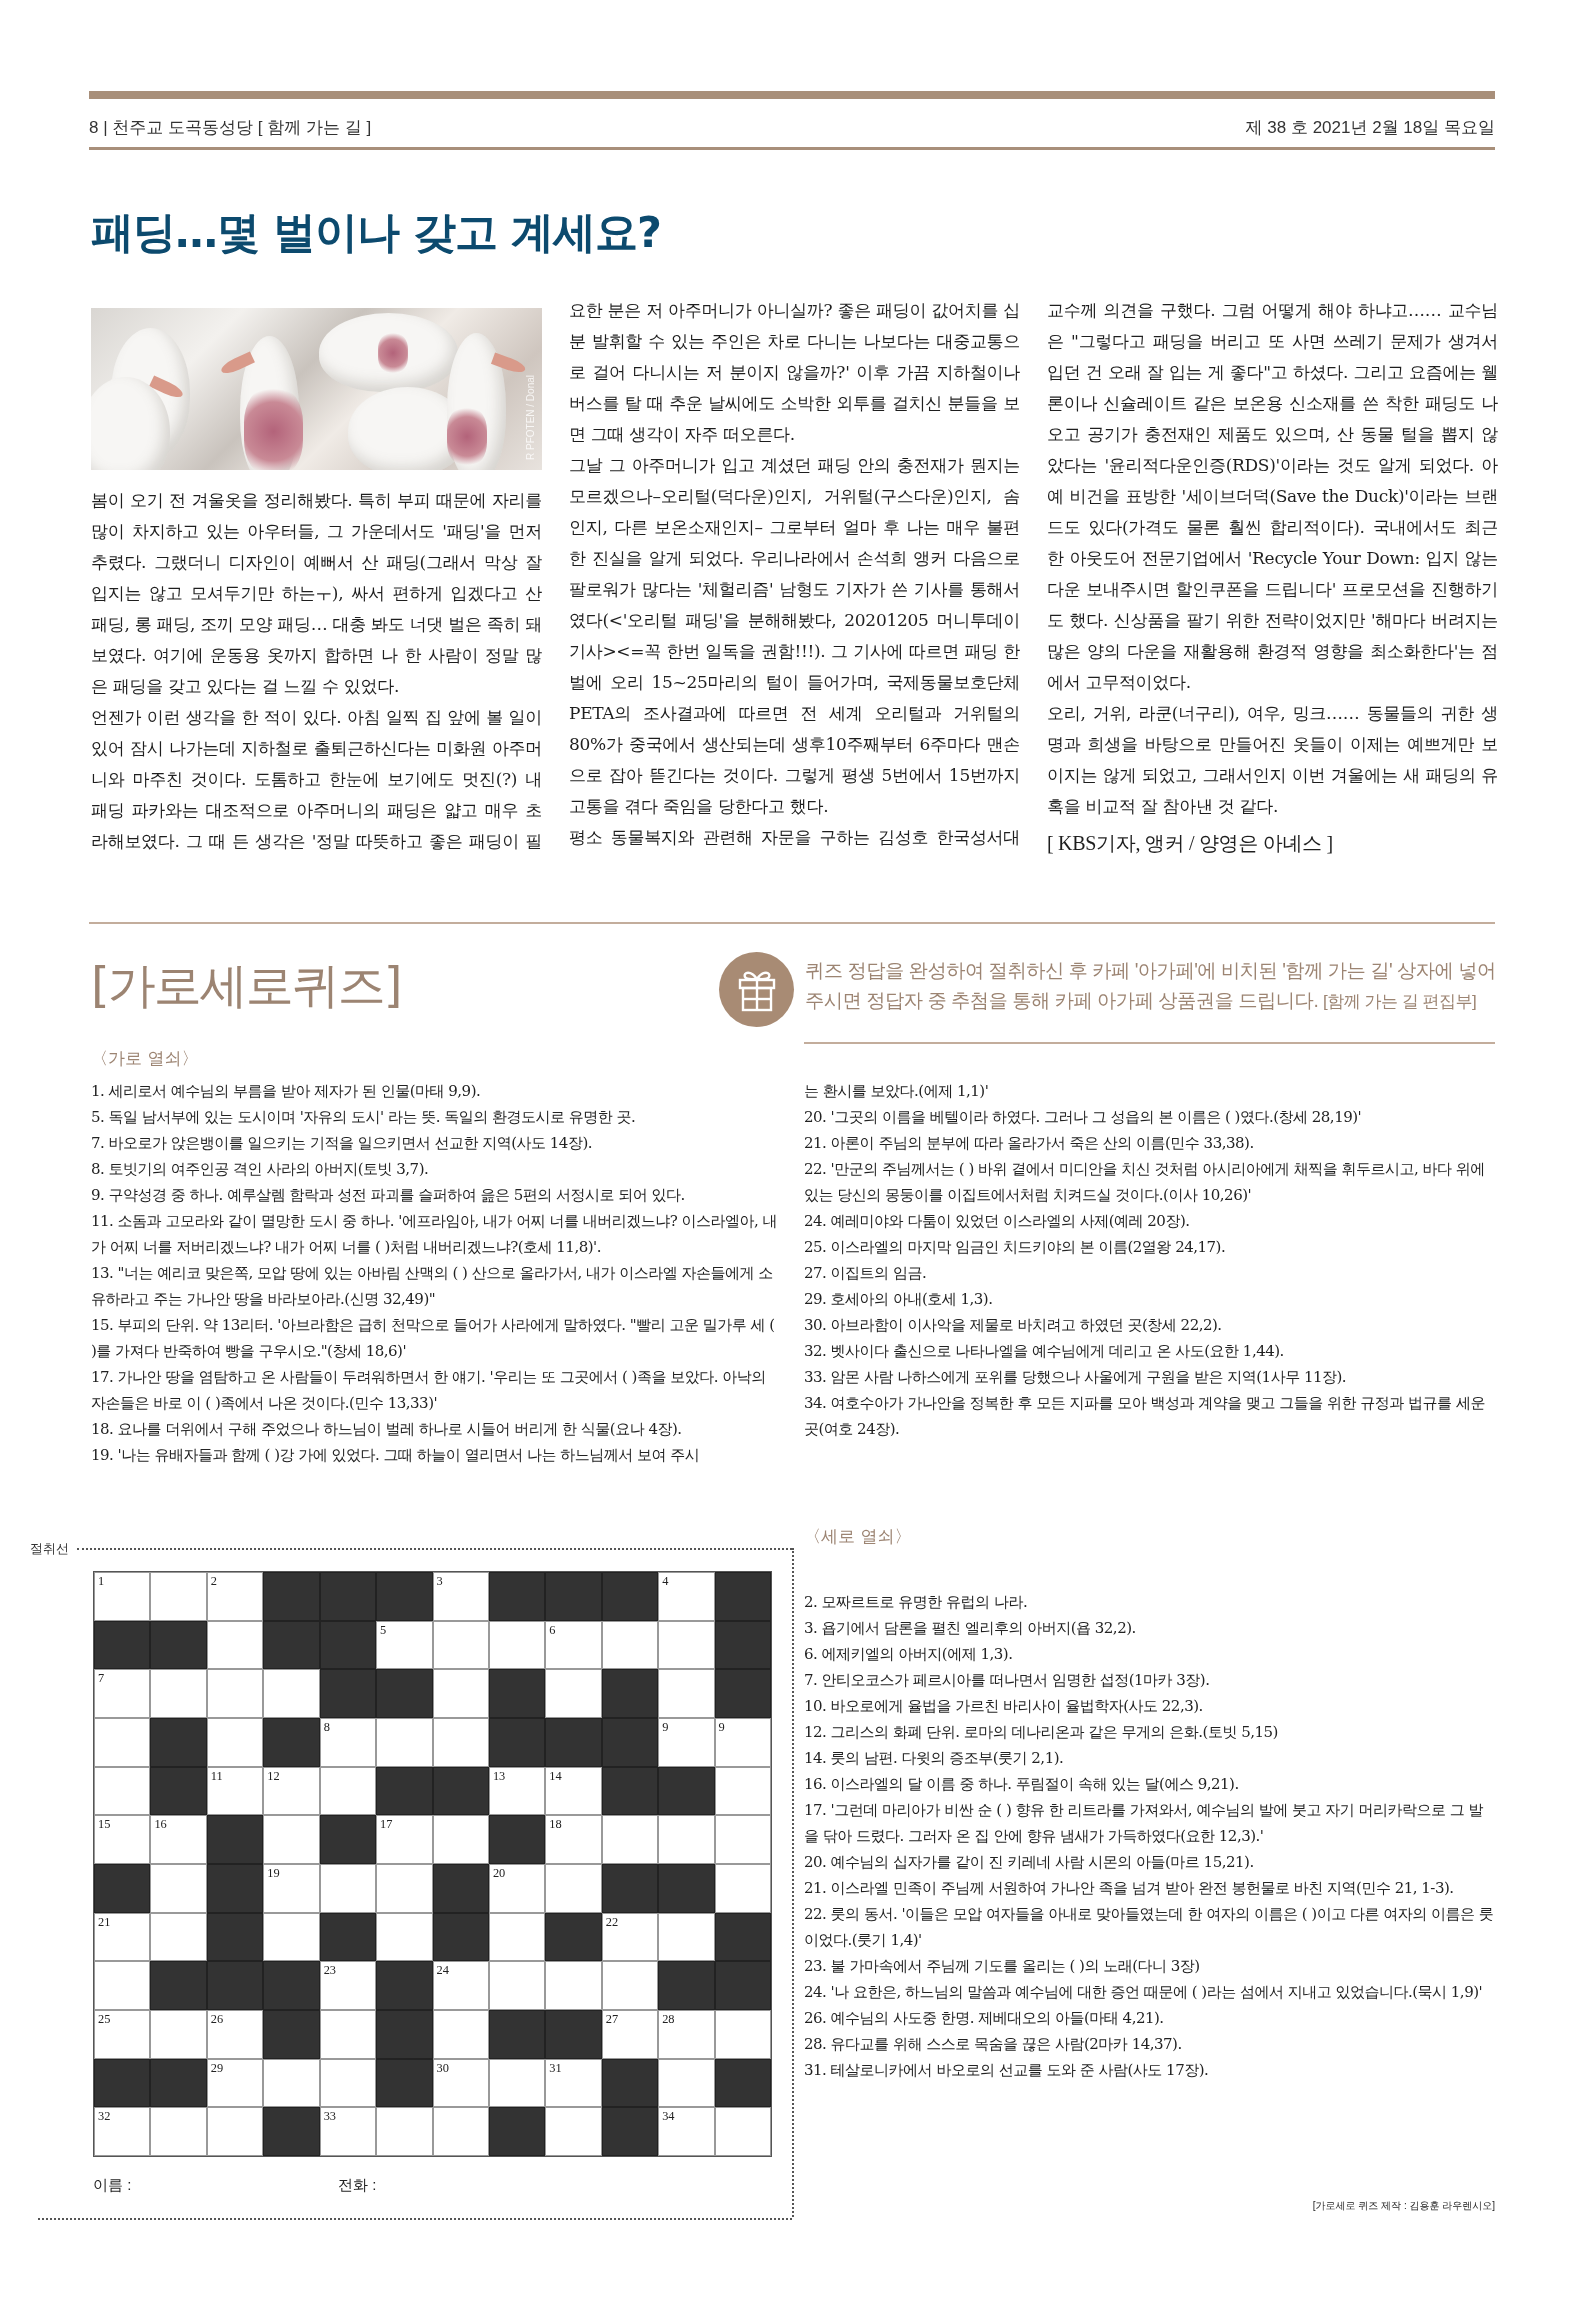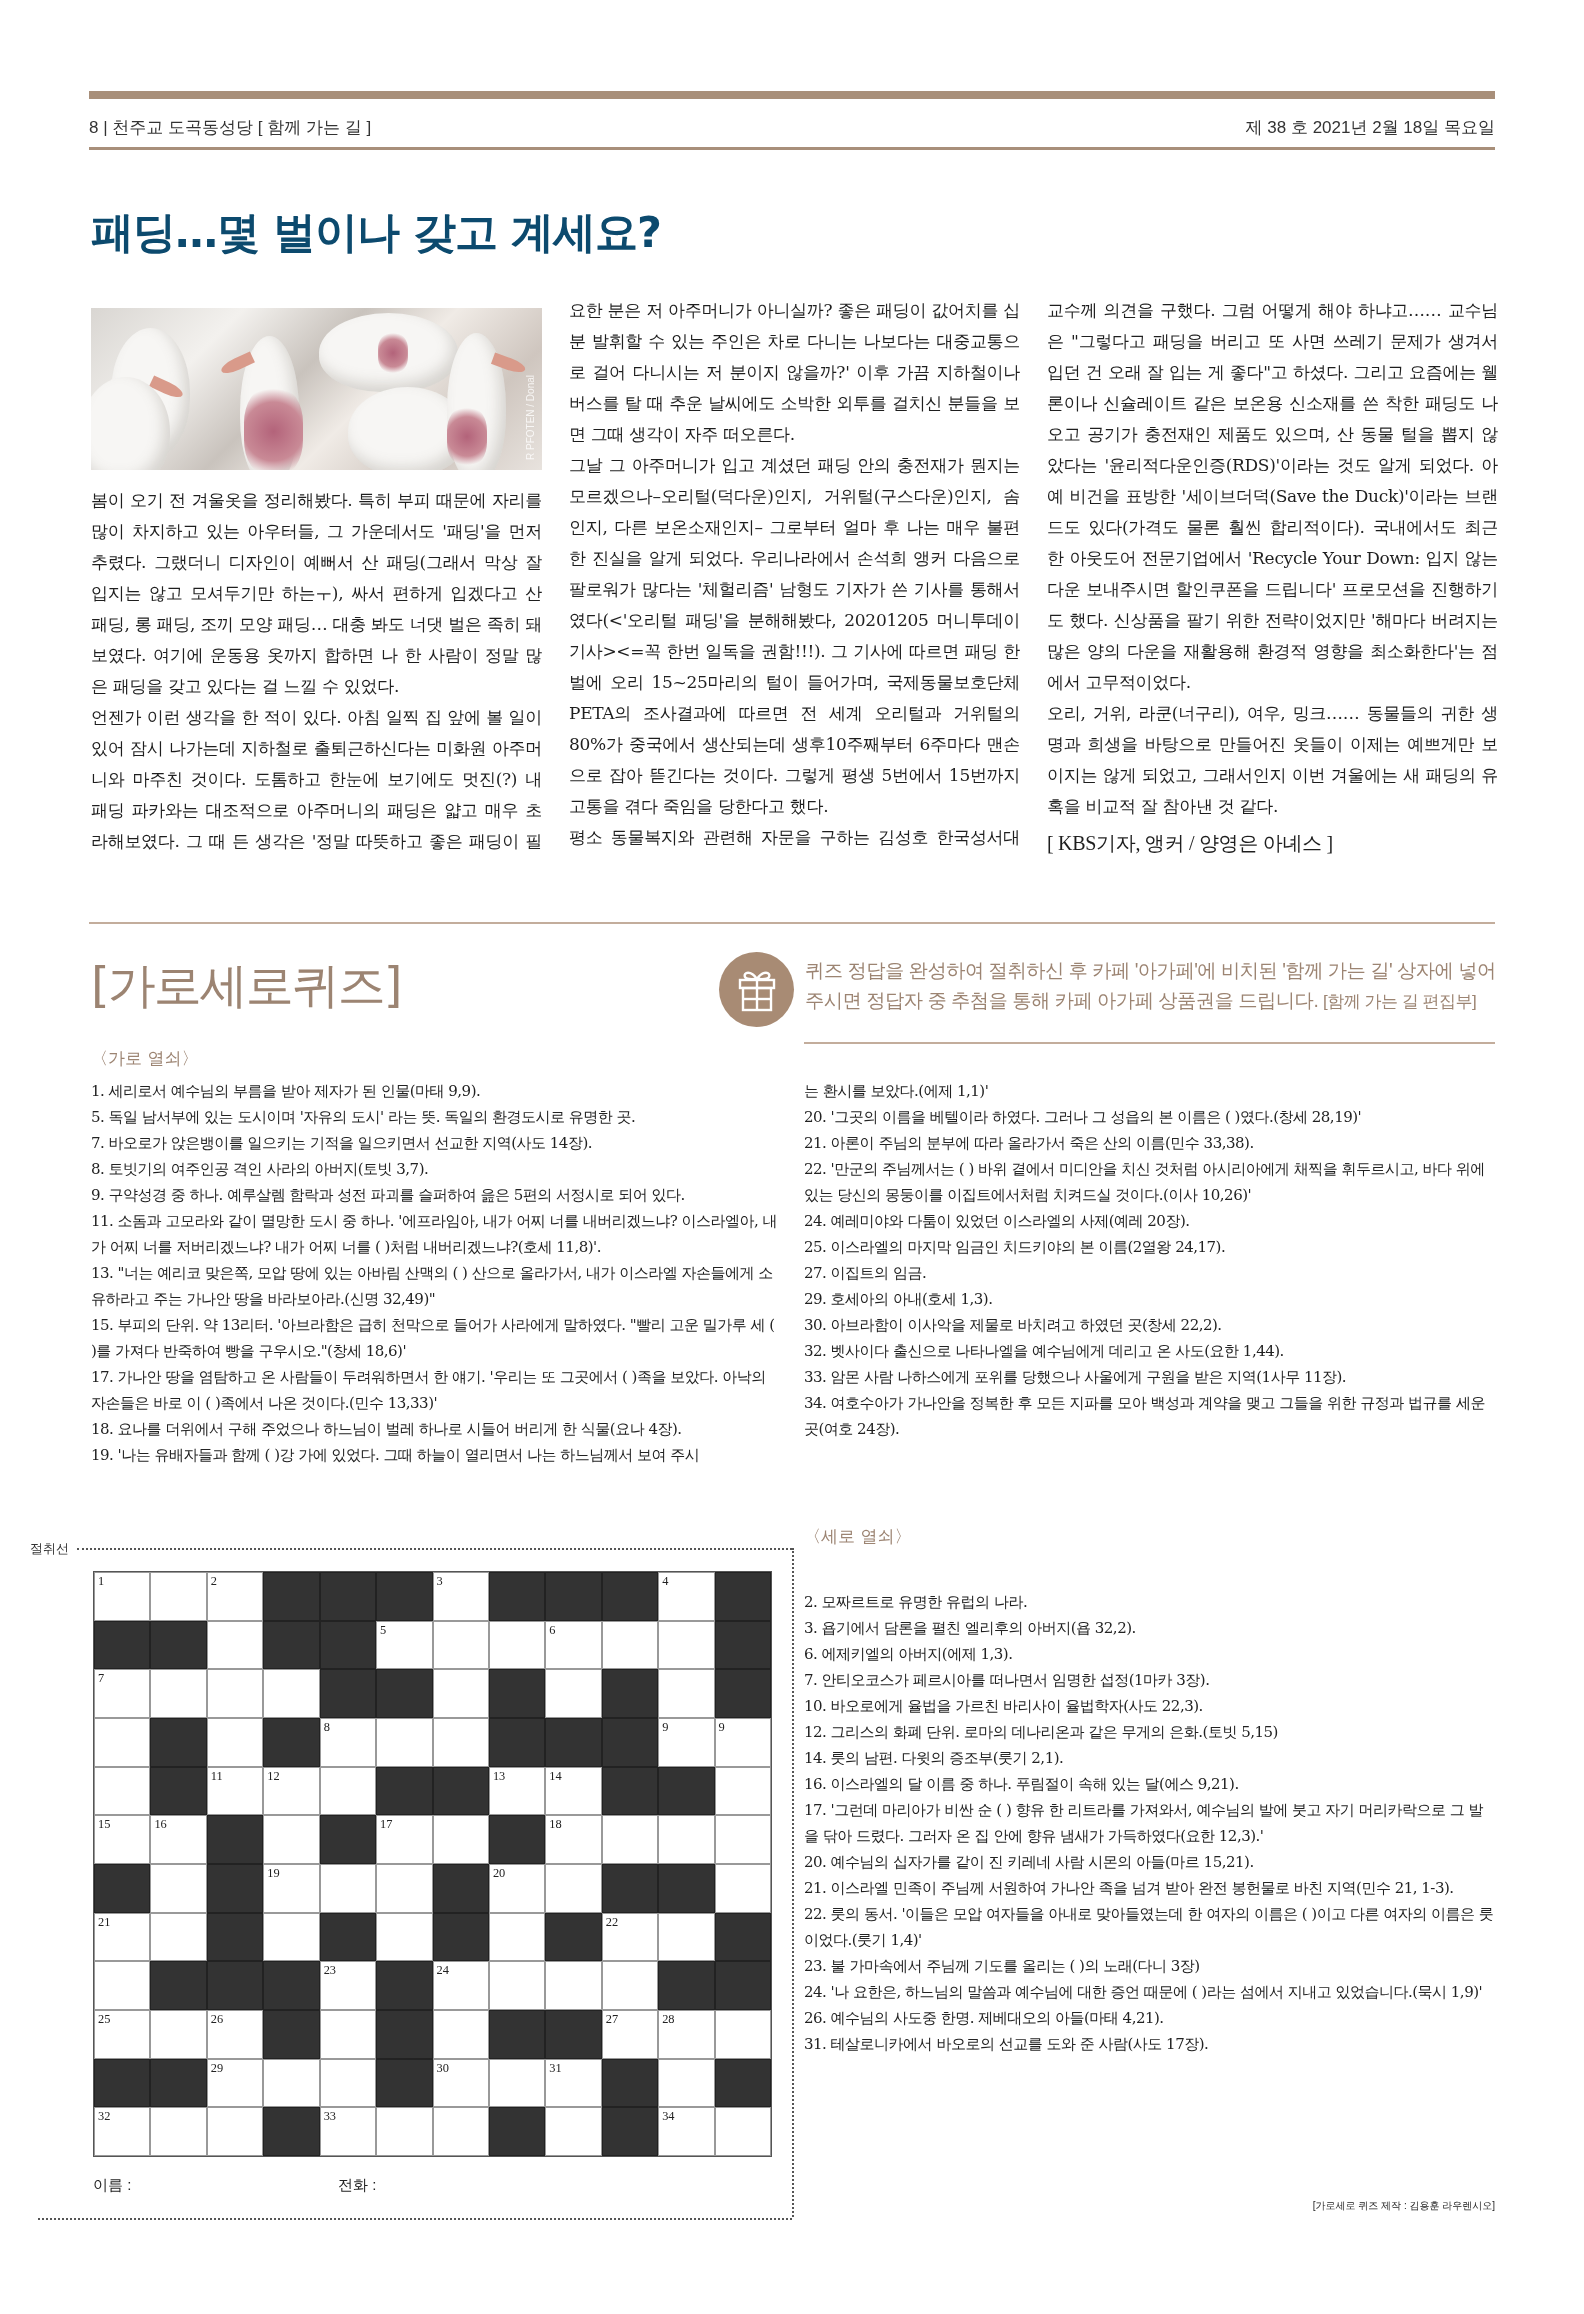--- a/index.html
+++ b/index.html
@@ -172,20 +172,21 @@
   <div>12. 그리스의 화폐 단위. 로마의 데나리온과 같은 무게의 은화.(토빗 5,15)</div>
   <div>14. 룻의 남편. 다윗의 증조부(룻기 2,1).</div>
   <div>16. 이스라엘의 달 이름 중 하나. 푸림절이 속해 있는 달(에스 9,21).</div>
   <div>17. '그런데 마리아가 비싼 순 (      ) 향유 한 리트라를 가져와서, 예수님의 발에 붓고 자기 머리카락으로 그 발을 닦아 드렸다. 그러자 온 집 안에 향유 냄새가 가득하였다(요한 12,3).'</div>
   <div>20. 예수님의 십자가를 같이 진 키레네 사람 시몬의 아들(마르 15,21).</div>
   <div>21. 이스라엘 민족이 주님께 서원하여 가나안 족을 넘겨 받아 완전 봉헌물로 바친 지역(민수 21, 1-3).</div>
   <div>22. 룻의 동서. '이들은 모압 여자들을 아내로 맞아들였는데 한 여자의 이름은 (      )이고 다른 여자의 이름은 룻이었다.(룻기 1,4)'</div>
   <div>23. 불 가마속에서 주님께 기도를 올리는 (        )의 노래(다니 3장)</div>
   <div>24. '나 요한은, 하느님의 말씀과 예수님에 대한 증언 때문에 (        )라는 섬에서 지내고 있었습니다.(묵시 1,9)'</div>
   <div>26. 예수님의 사도중 한명. 제베대오의 아들(마태 4,21).</div>
+  <div>28. 유다교를 위해 스스로 목숨을 끊은 사람(2마카 14,37).</div>
   <div>31. 테살로니카에서 바오로의 선교를 도와 준 사람(사도 17장).</div>
 </div>
 
 <div class="cutline-label">절취선</div>
 <div class="cutline-h1"></div>
 <div class="cutline-v"></div>
 <div class="cutline-h2"></div>
 
 <div class="grid" id="crossword">
     <div class="cell">

